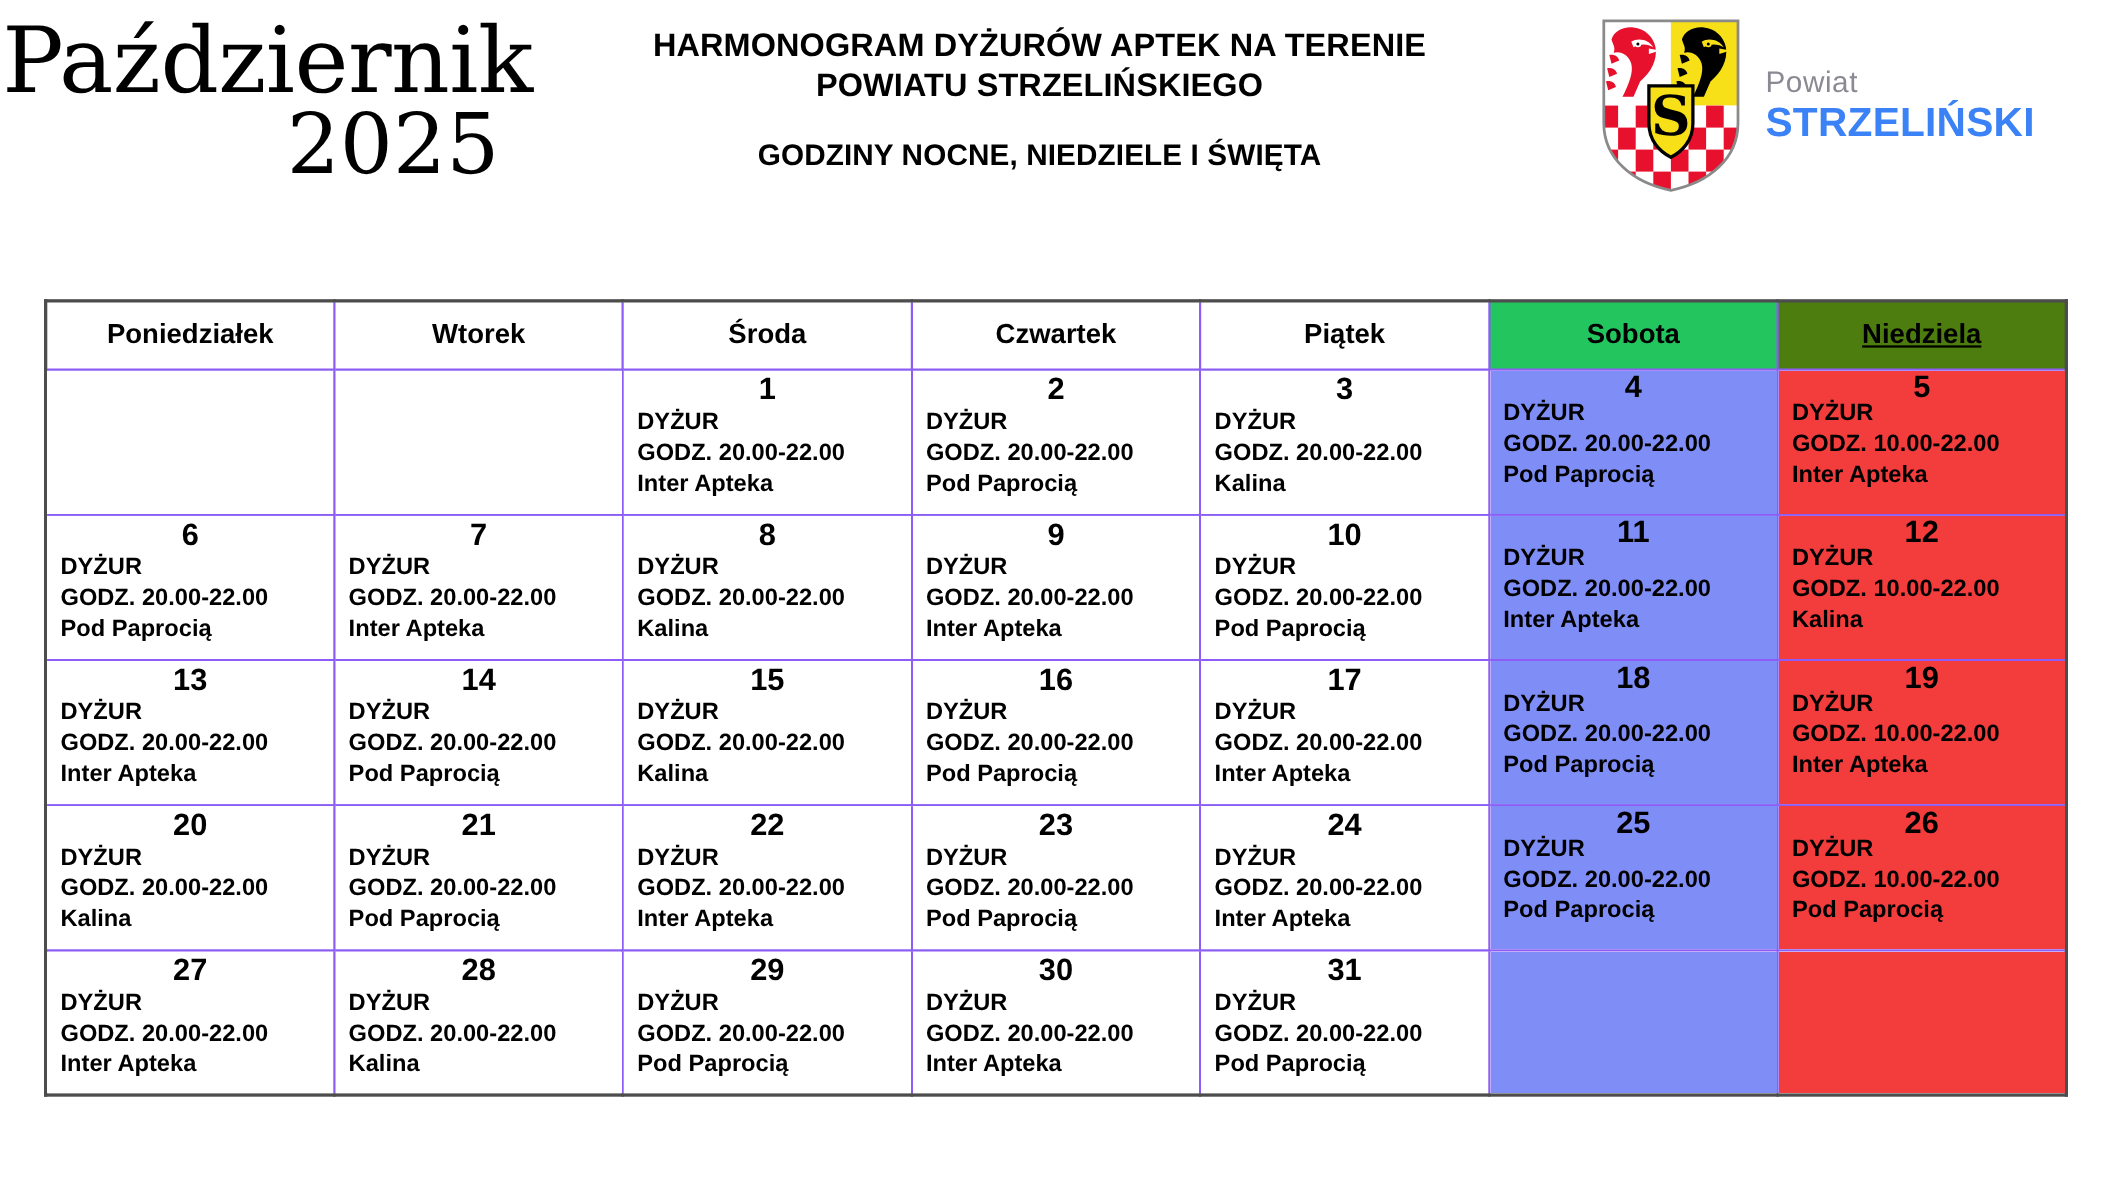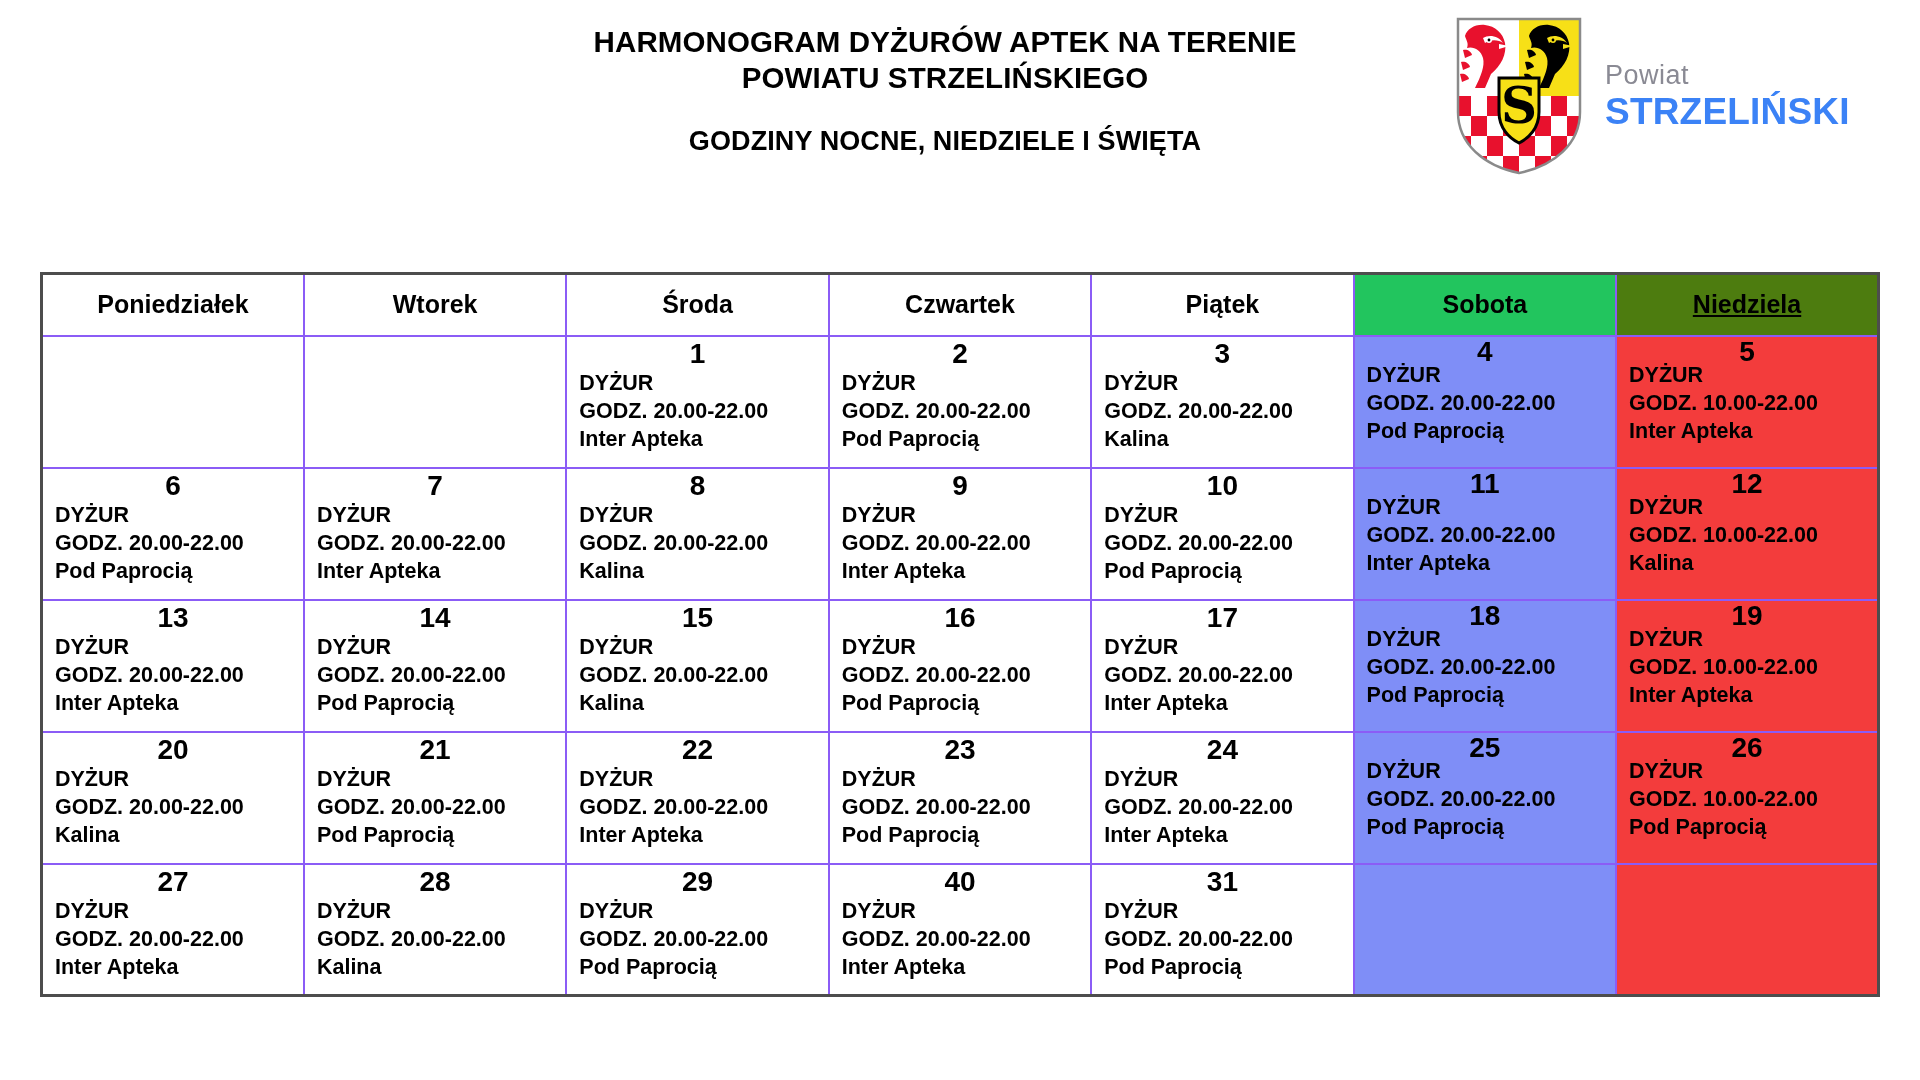--- a/index.html
+++ b/index.html
@@ -174,20 +174,24 @@
   td.sat .duty, td.sun .duty { margin-top: 18px; }
   td.sat .daynum, td.sun .daynum { top: 0px; }
 </style>
 </head>
 <body>
 
 <div class="page">
 
   <div class="header">
 
+    <div class="month-title">
+      <span class="month-name">Październik</span>
+      <span class="month-year">2025</span>
+    </div>
 
     <div class="header-text">
       <span class="header-line1">HARMONOGRAM DYŻURÓW APTEK NA TERENIE</span>
       <span class="header-line2">POWIATU STRZELIŃSKIEGO</span>
       <span class="header-line3">GODZINY NOCNE, NIEDZIELE I ŚWIĘTA</span>
     </div>
 
     <div class="logo-block">
       <svg class="crest" viewBox="0 0 128 160">
         <defs>
@@ -570,21 +574,21 @@
               <div class="daynum">29</div>
               <div class="duty">
                 <span>DYŻUR</span>
                 <span>GODZ. 20.00-22.00</span>
                 <span>Pod Paprocią</span>
               </div>
             </div>
           </td>
           <td>
             <div class="cell-inner">
-              <div class="daynum">40</div>
+              <div class="daynum">30</div>
               <div class="duty">
                 <span>DYŻUR</span>
                 <span>GODZ. 20.00-22.00</span>
                 <span>Inter Apteka</span>
               </div>
             </div>
           </td>
           <td>
             <div class="cell-inner">
               <div class="daynum">31</div>

